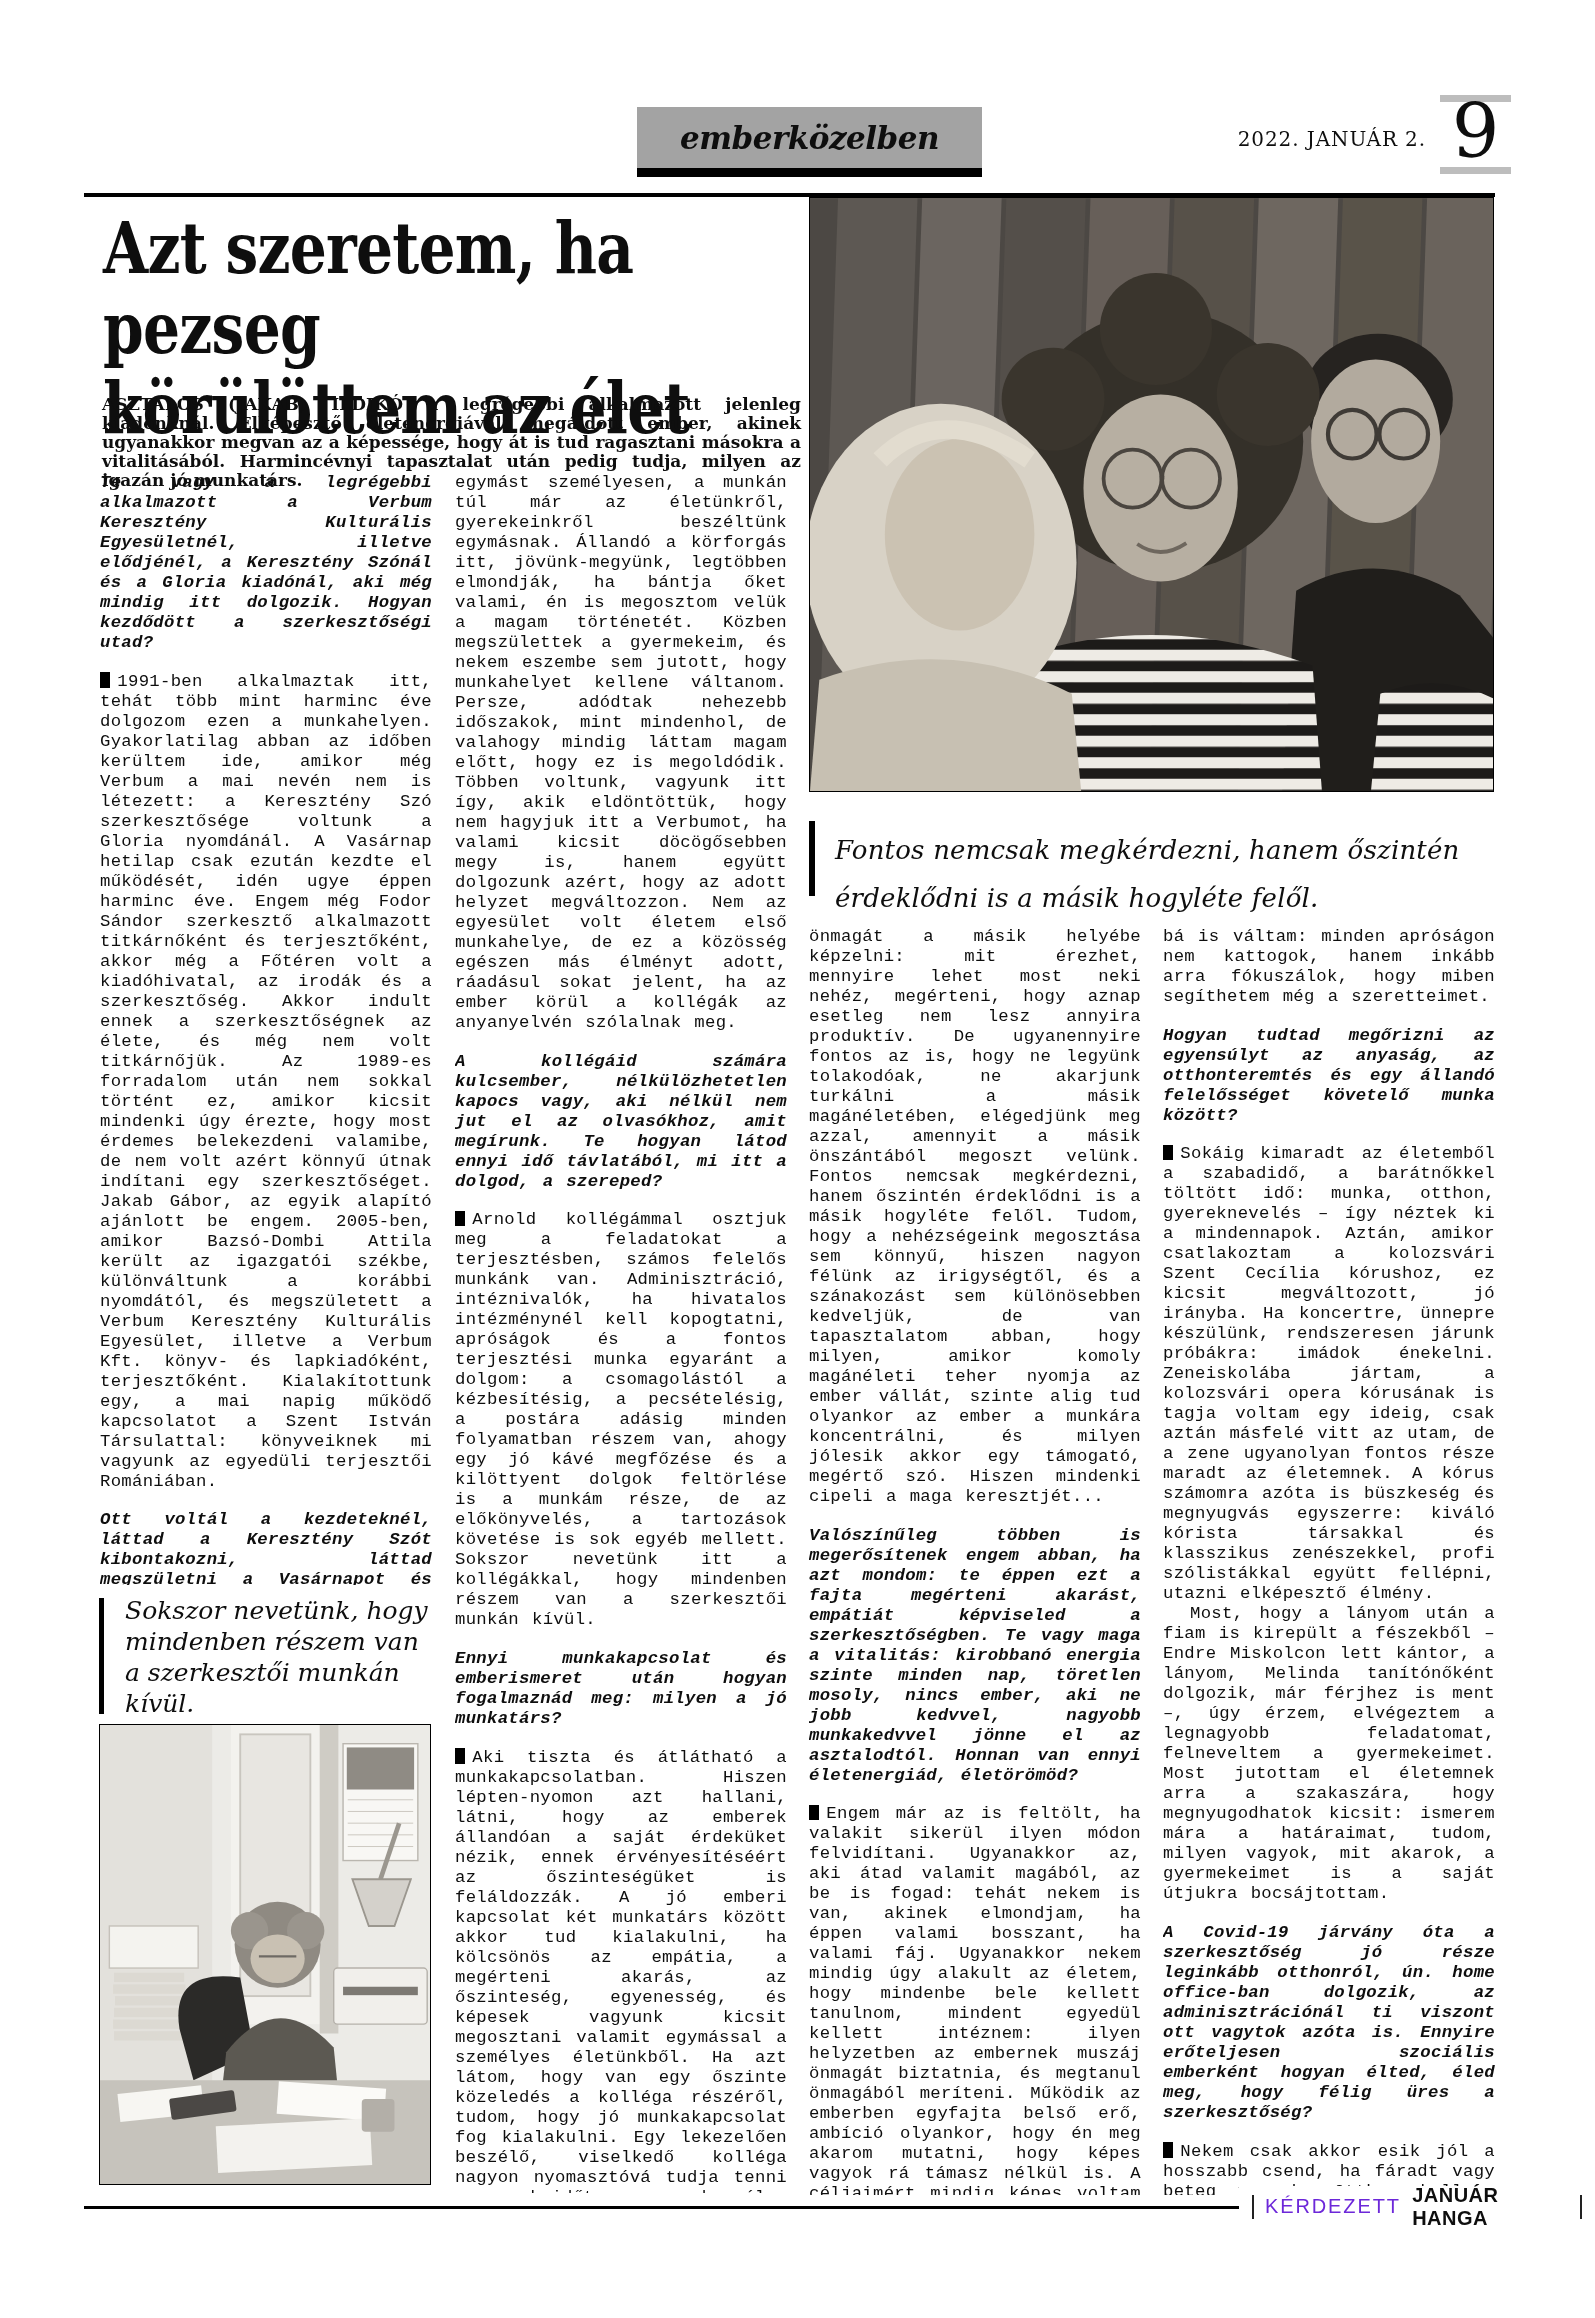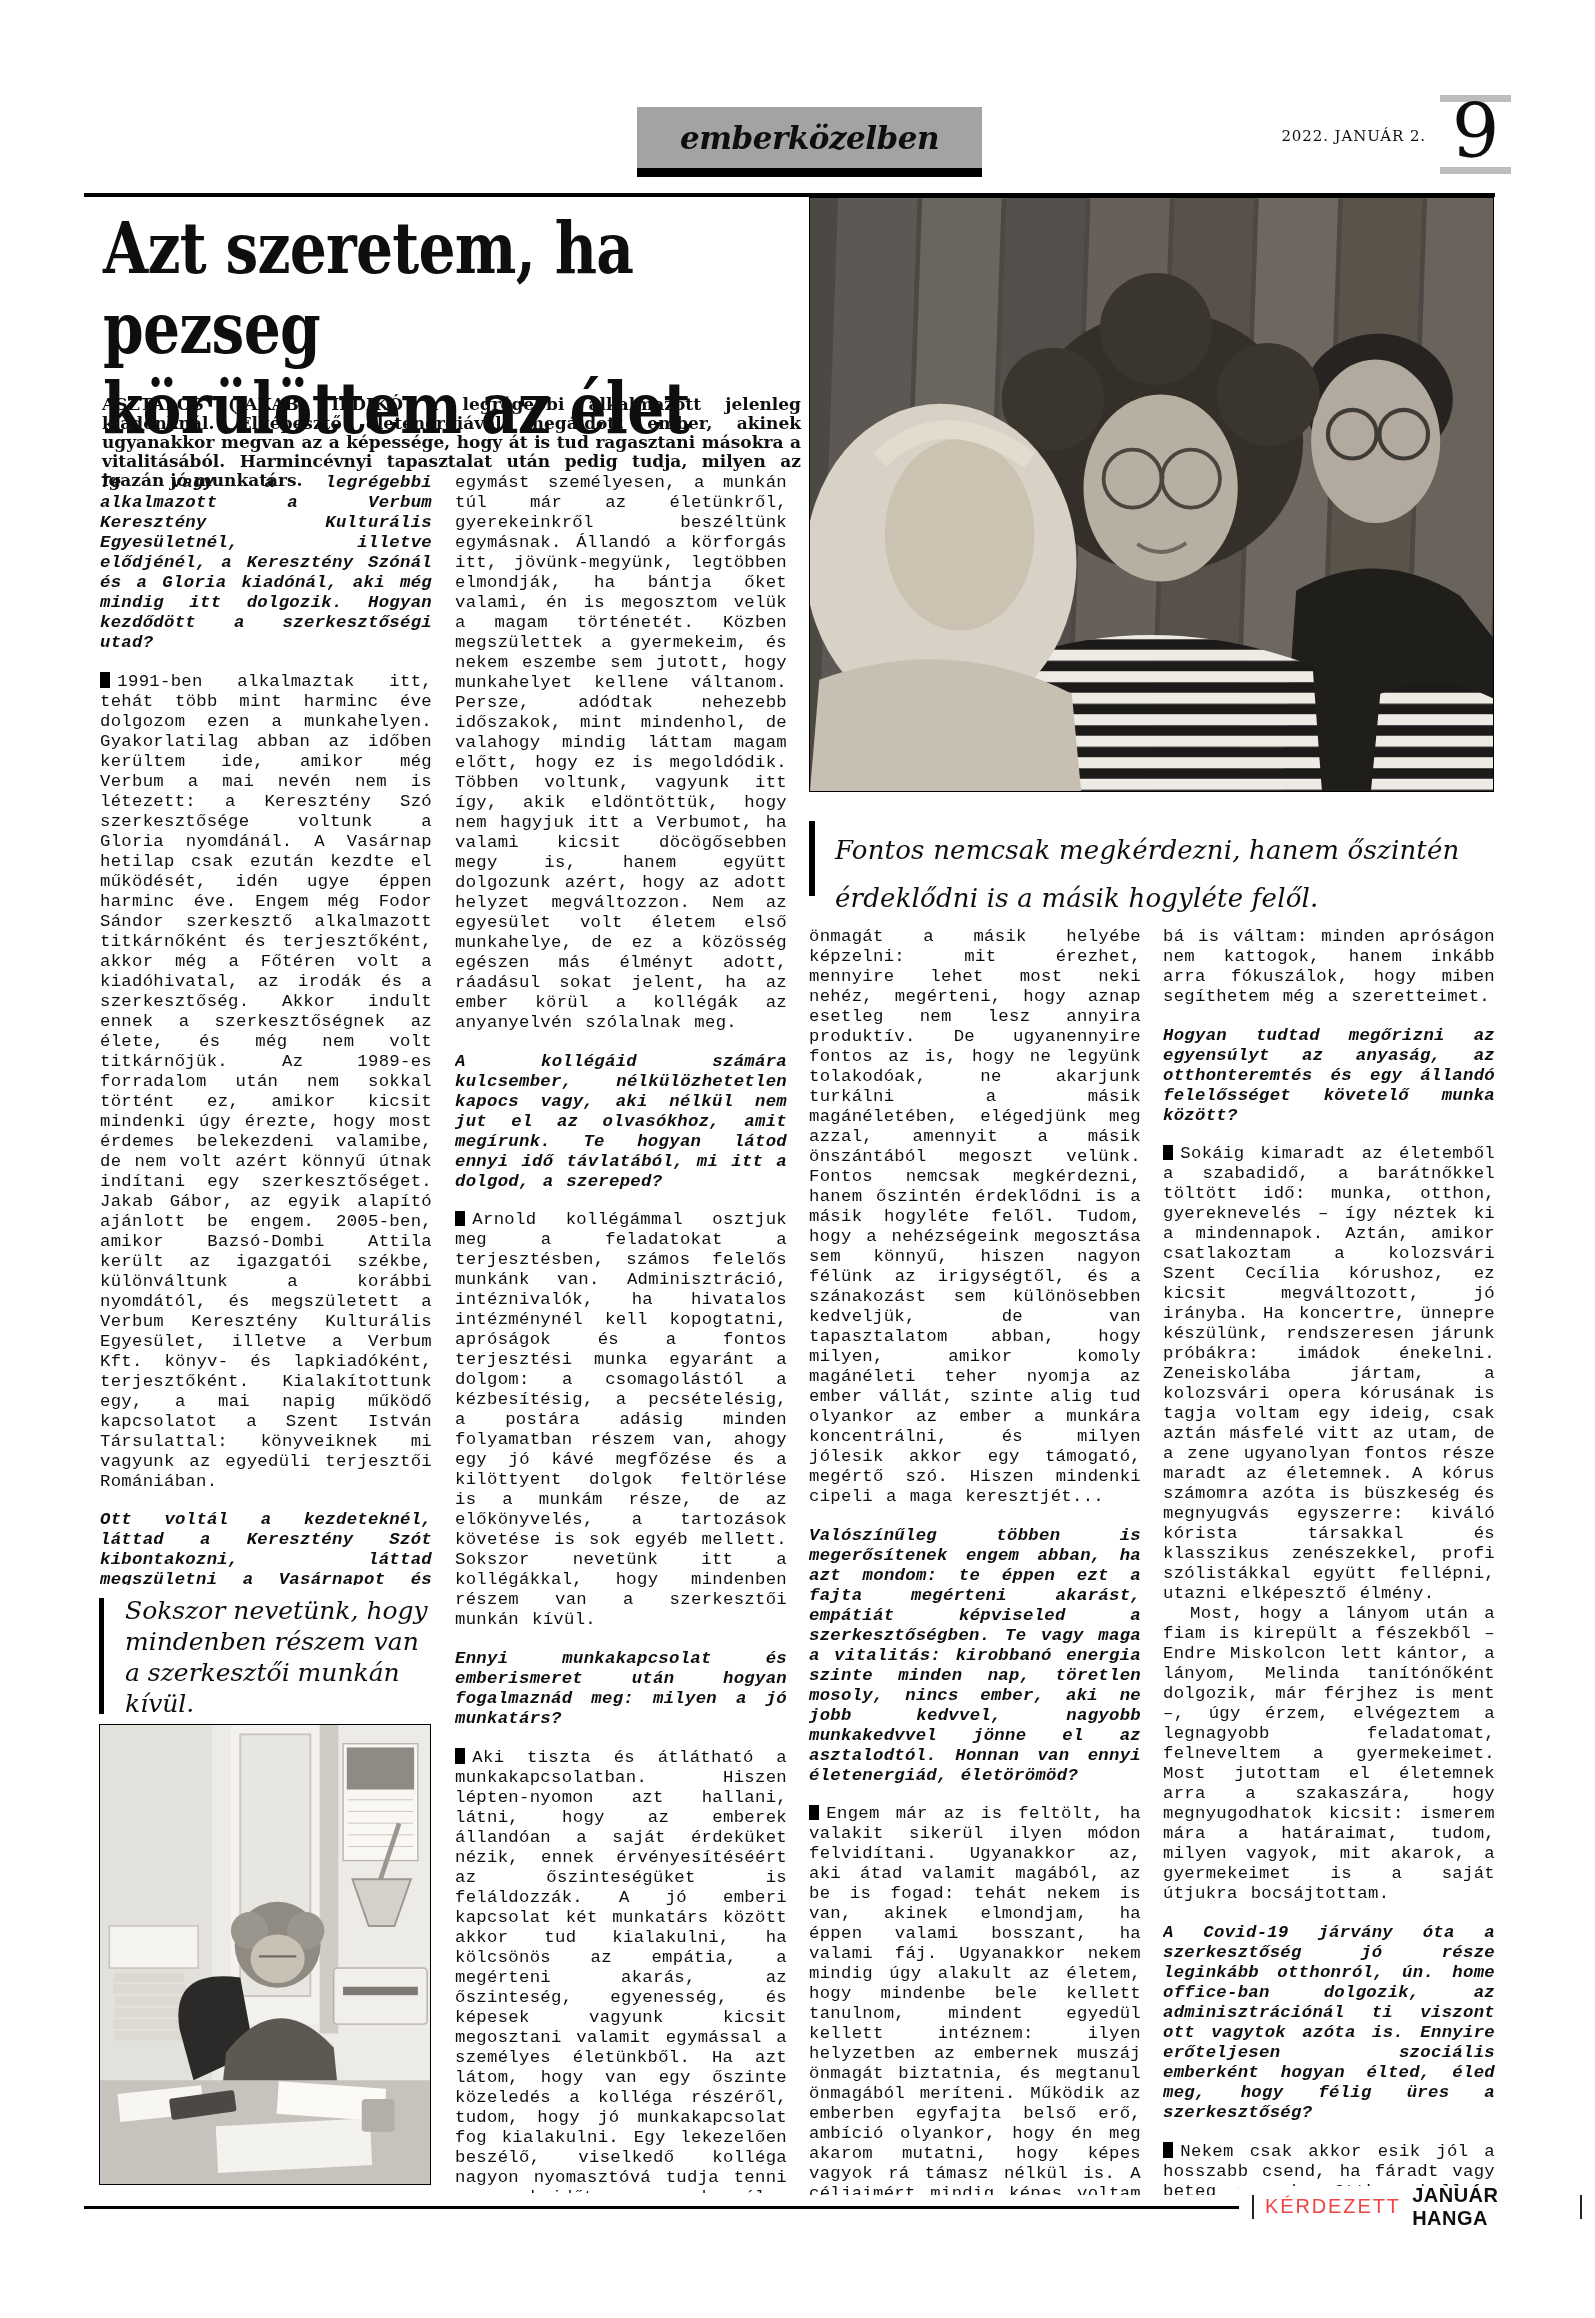--- a/index.html
+++ b/index.html
@@ -23,21 +23,21 @@
   .logo-bar-gray{position:absolute;left:0px;top:74px;width:20.6px;height:9px;background:#bdbdbd;}
   .logo-bar-black{position:absolute;left:24px;top:74px;width:147px;height:9px;background:#000;}
   .section-box{
     position:absolute;left:637px;top:107px;width:345px;height:61px;
     background:#a3a3a3;border-bottom:9.3px solid #000;
     text-align:center;line-height:62px;
     font-size:31px;font-style:italic;font-weight:bold;letter-spacing:-0.5px;
   }
   .date{
     position:absolute;left:1136px;top:127px;width:290px;
-    text-align:right;font-size:15px;letter-spacing:0.9px;
+    text-align:right;font-size:20px;letter-spacing:0.9px;
   }
   .pagenum-bar{position:absolute;width:71px;height:7px;background:#bdbdbd;left:1440px;}
   .pagenum-bar.top{top:95px;}
   .pagenum-bar.bottom{top:167px;}
   .pagenum{
     position:absolute;left:1440px;top:92px;width:71px;
     text-align:center;font-size:75px;line-height:79px;font-weight:normal;
   }
   .rule-top{position:absolute;left:84px;top:193px;width:1411px;height:4.2px;background:#000;}
   .rule-bottom{position:absolute;left:84px;top:2206px;width:1411px;height:3.3px;background:#000;}
@@ -90,21 +90,21 @@
   }
   
   .footer{
     position:absolute;left:1239px;top:2186px;height:41px;
     background:#fff;padding:0 13px;
     display:flex;align-items:center;gap:11.2px;
     font-family:"Liberation Sans","DejaVu Sans",sans-serif;
     font-size:20px;
   }
   .footer .tick{width:1.9px;height:24px;background:#222;}
-  .footer-prefix{letter-spacing:1.9px;color:#ef4444;}
+  .footer-prefix{letter-spacing:1.9px;color:#6d28d9;}
   .footer-author{font-weight:bold;letter-spacing:0.5px;}
 </style>
 </head>
 <body>
 
 <div class="page">
 
 
   <div class="section-box">emberközelben</div>
   <div class="date">2022. JANUÁR 2.</div>

